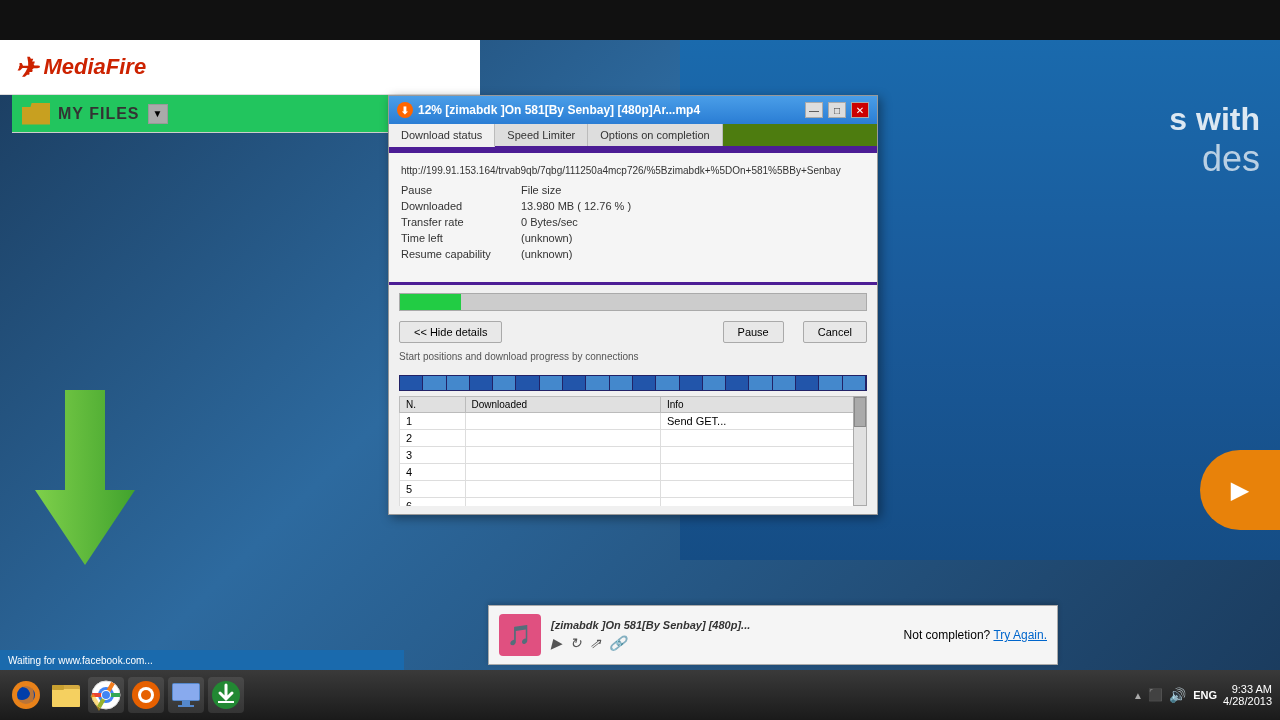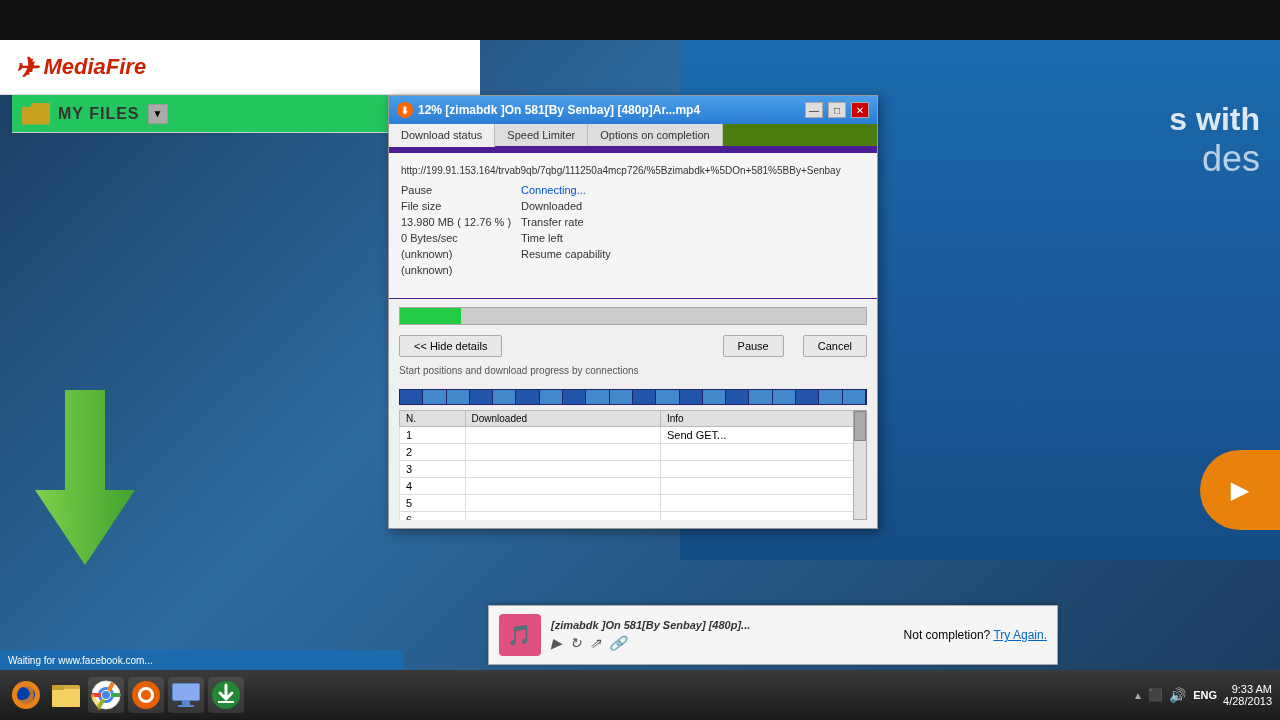--- a/index.html
+++ b/index.html
@@ -268,21 +268,21 @@
     }
 
     .info-value.black {
       color: #333;
     }
 
     
     .progress-container {
       padding: 8px 10px;
       background: #f0f0f0;
-      border-top: 1px solid #4c1d95;
+      border-top: 3px solid #4c1d95;
     }
 
     .progress-bar-outer {
       width: 100%;
       height: 18px;
       background: #ccc;
       border: 1px solid #aaa;
       margin-bottom: 10px;
     }
 
@@ -553,21 +553,20 @@
     <div class="dialog-tab active">Download status</div>
     <div class="dialog-tab">Speed Limiter</div>
     <div class="dialog-tab">Options on completion</div>
   </div>
 
   <div class="dialog-body">
     <div class="url-text">http://199.91.153.164/trvab9qb/7qbg/111250a4mcp726/%5Bzimabdk+%5DOn+581%5BBy+Senbay</div>
 
     <div class="info-grid">
       <span class="info-label">Pause</span>
-      <span class="info-value">Connecting...</span>
 
       <span class="info-label">File size</span>
 
       <span class="info-label">Downloaded</span>
       <span class="info-value black">13.980  MB  ( 12.76 % )</span>
 
       <span class="info-label">Transfer rate</span>
       <span class="info-value black">0  Bytes/sec</span>
 
       <span class="info-label">Time left</span>

